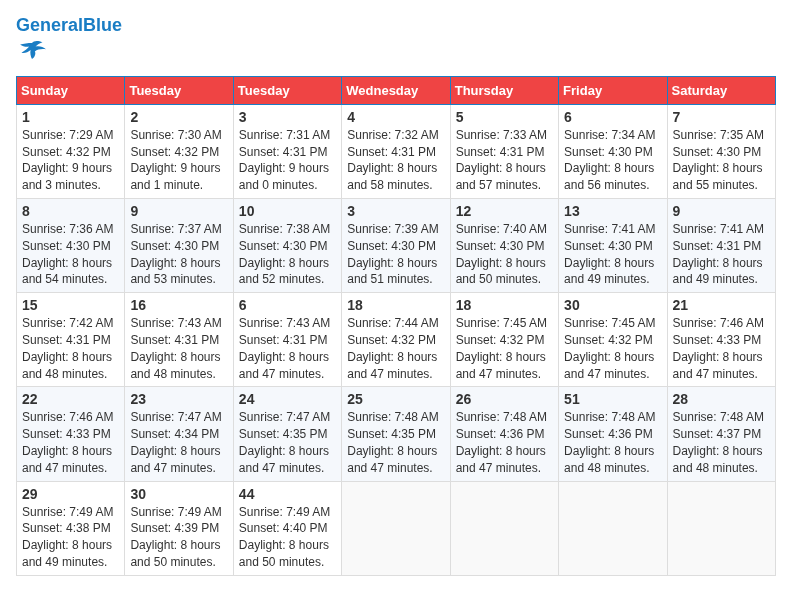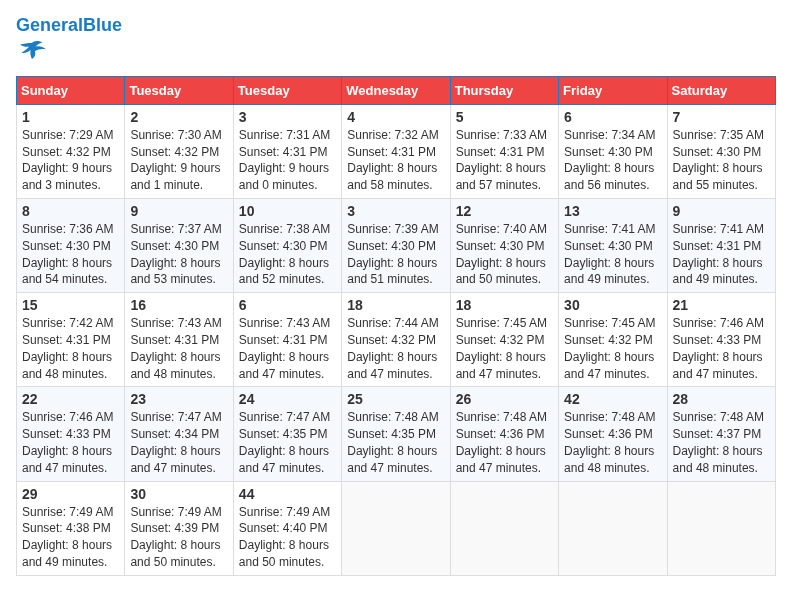--- a/index.html
+++ b/index.html
@@ -277,21 +277,21 @@
             Sunrise: 7:48 AM<br>Sunset: 4:35 PM<br>Daylight: 8 hours and 47 minutes.
           </div>
         </td>
         <td>
           <span class="day-number">26</span>
           <div class="day-info">
             Sunrise: 7:48 AM<br>Sunset: 4:36 PM<br>Daylight: 8 hours and 47 minutes.
           </div>
         </td>
         <td>
-          <span class="day-number">42</span>
+          <span class="day-number">51</span>
           <div class="day-info">
             Sunrise: 7:48 AM<br>Sunset: 4:36 PM<br>Daylight: 8 hours and 48 minutes.
           </div>
         </td>
         <td>
           <span class="day-number">28</span>
           <div class="day-info">
             Sunrise: 7:48 AM<br>Sunset: 4:37 PM<br>Daylight: 8 hours and 48 minutes.
           </div>
         </td>

